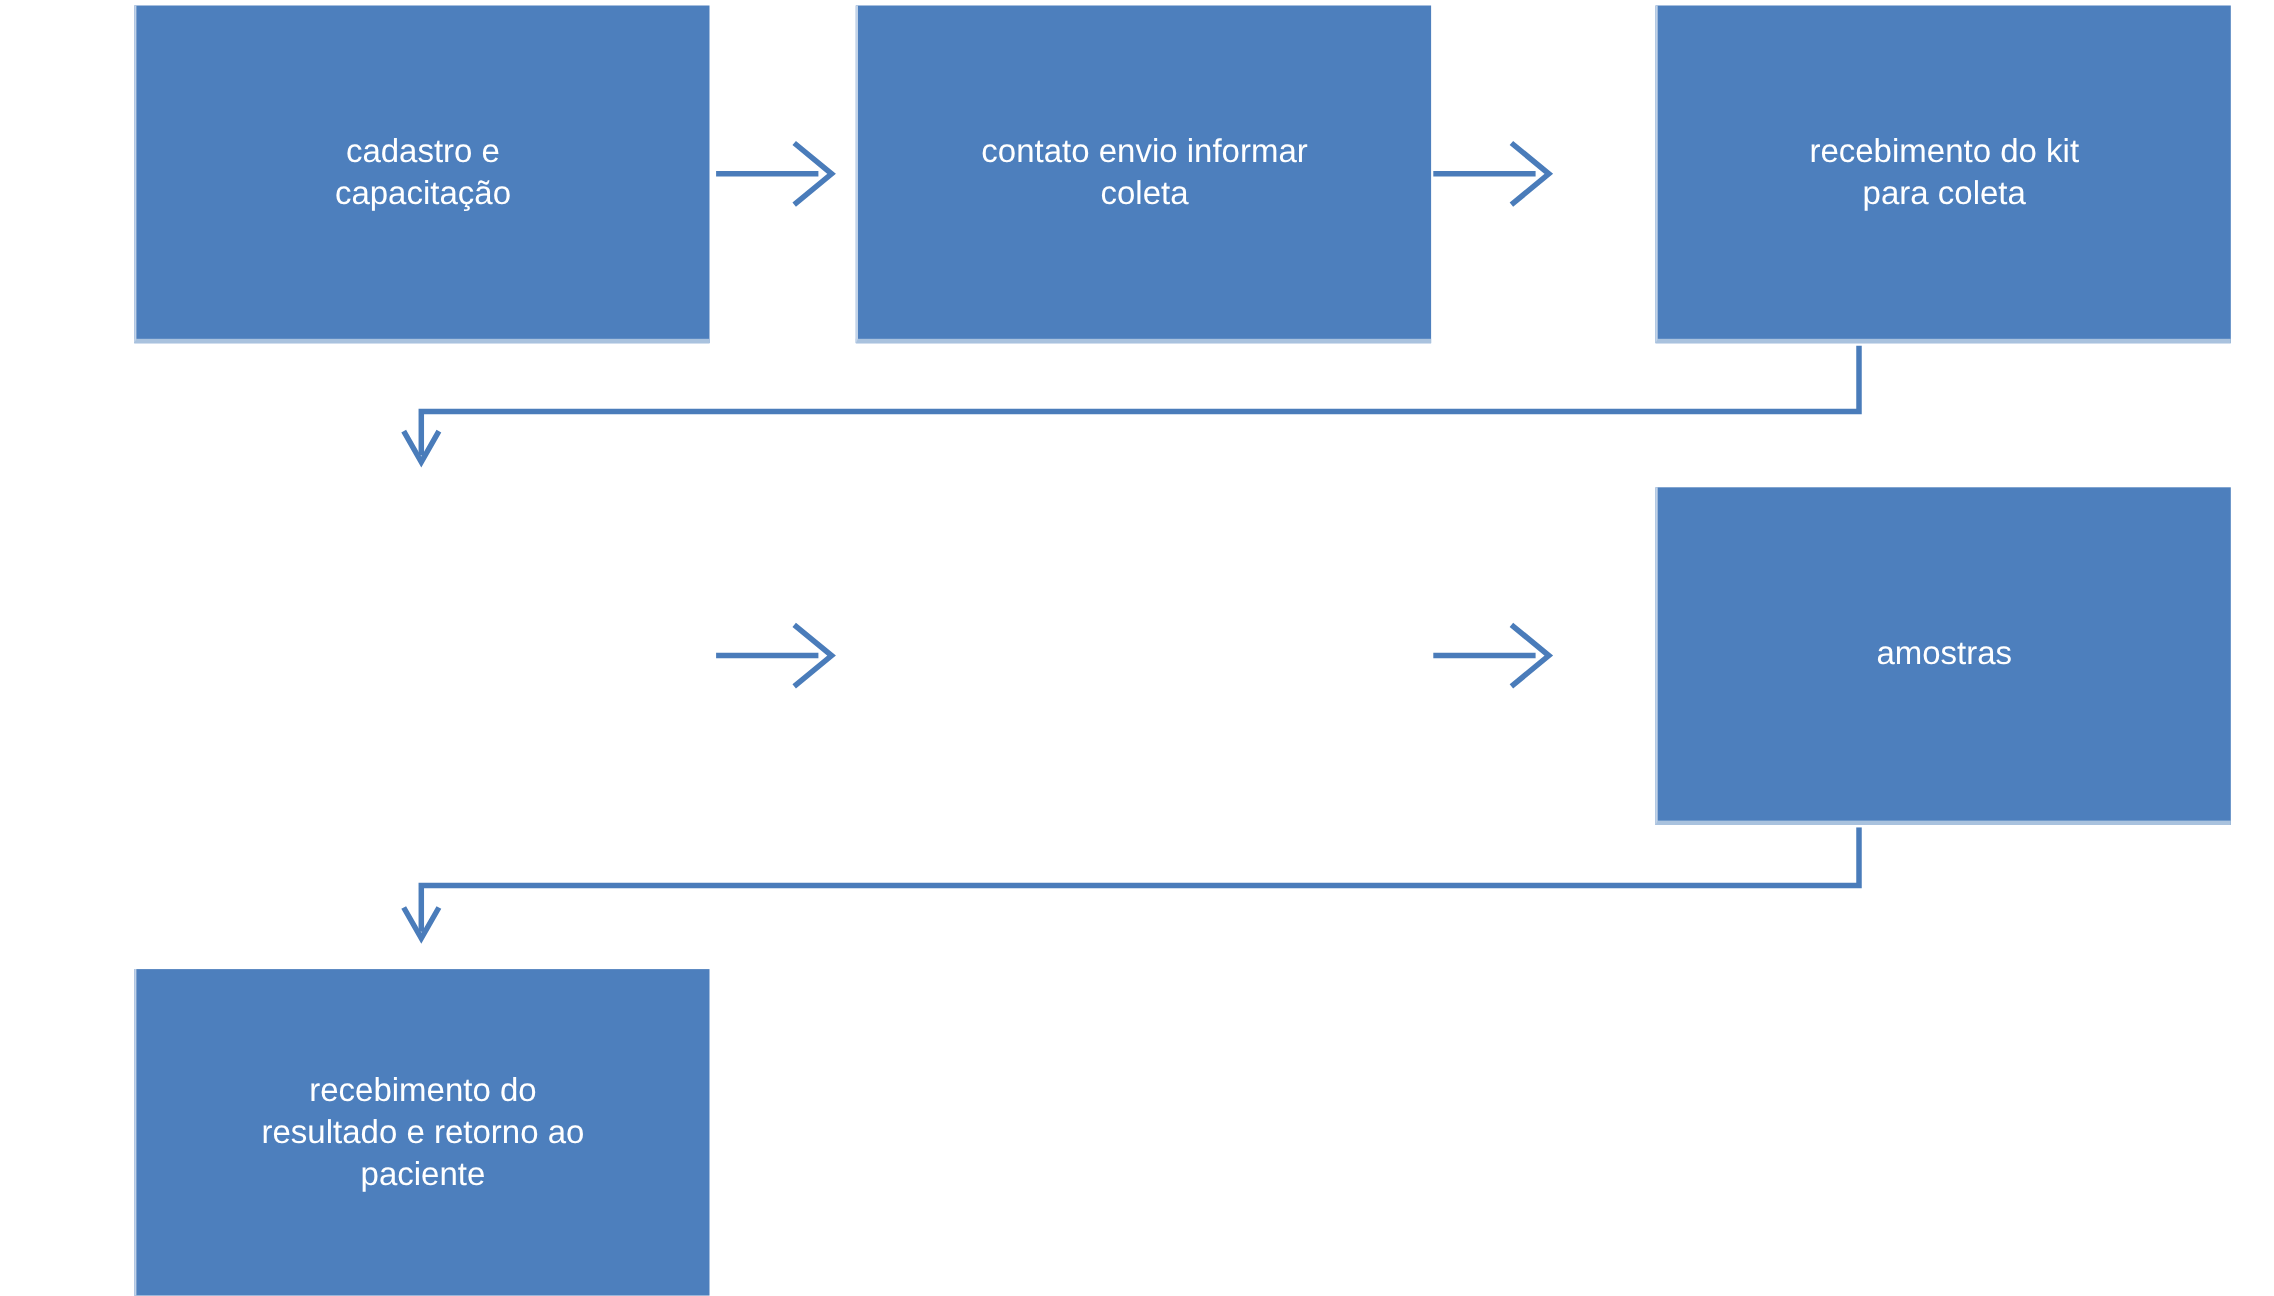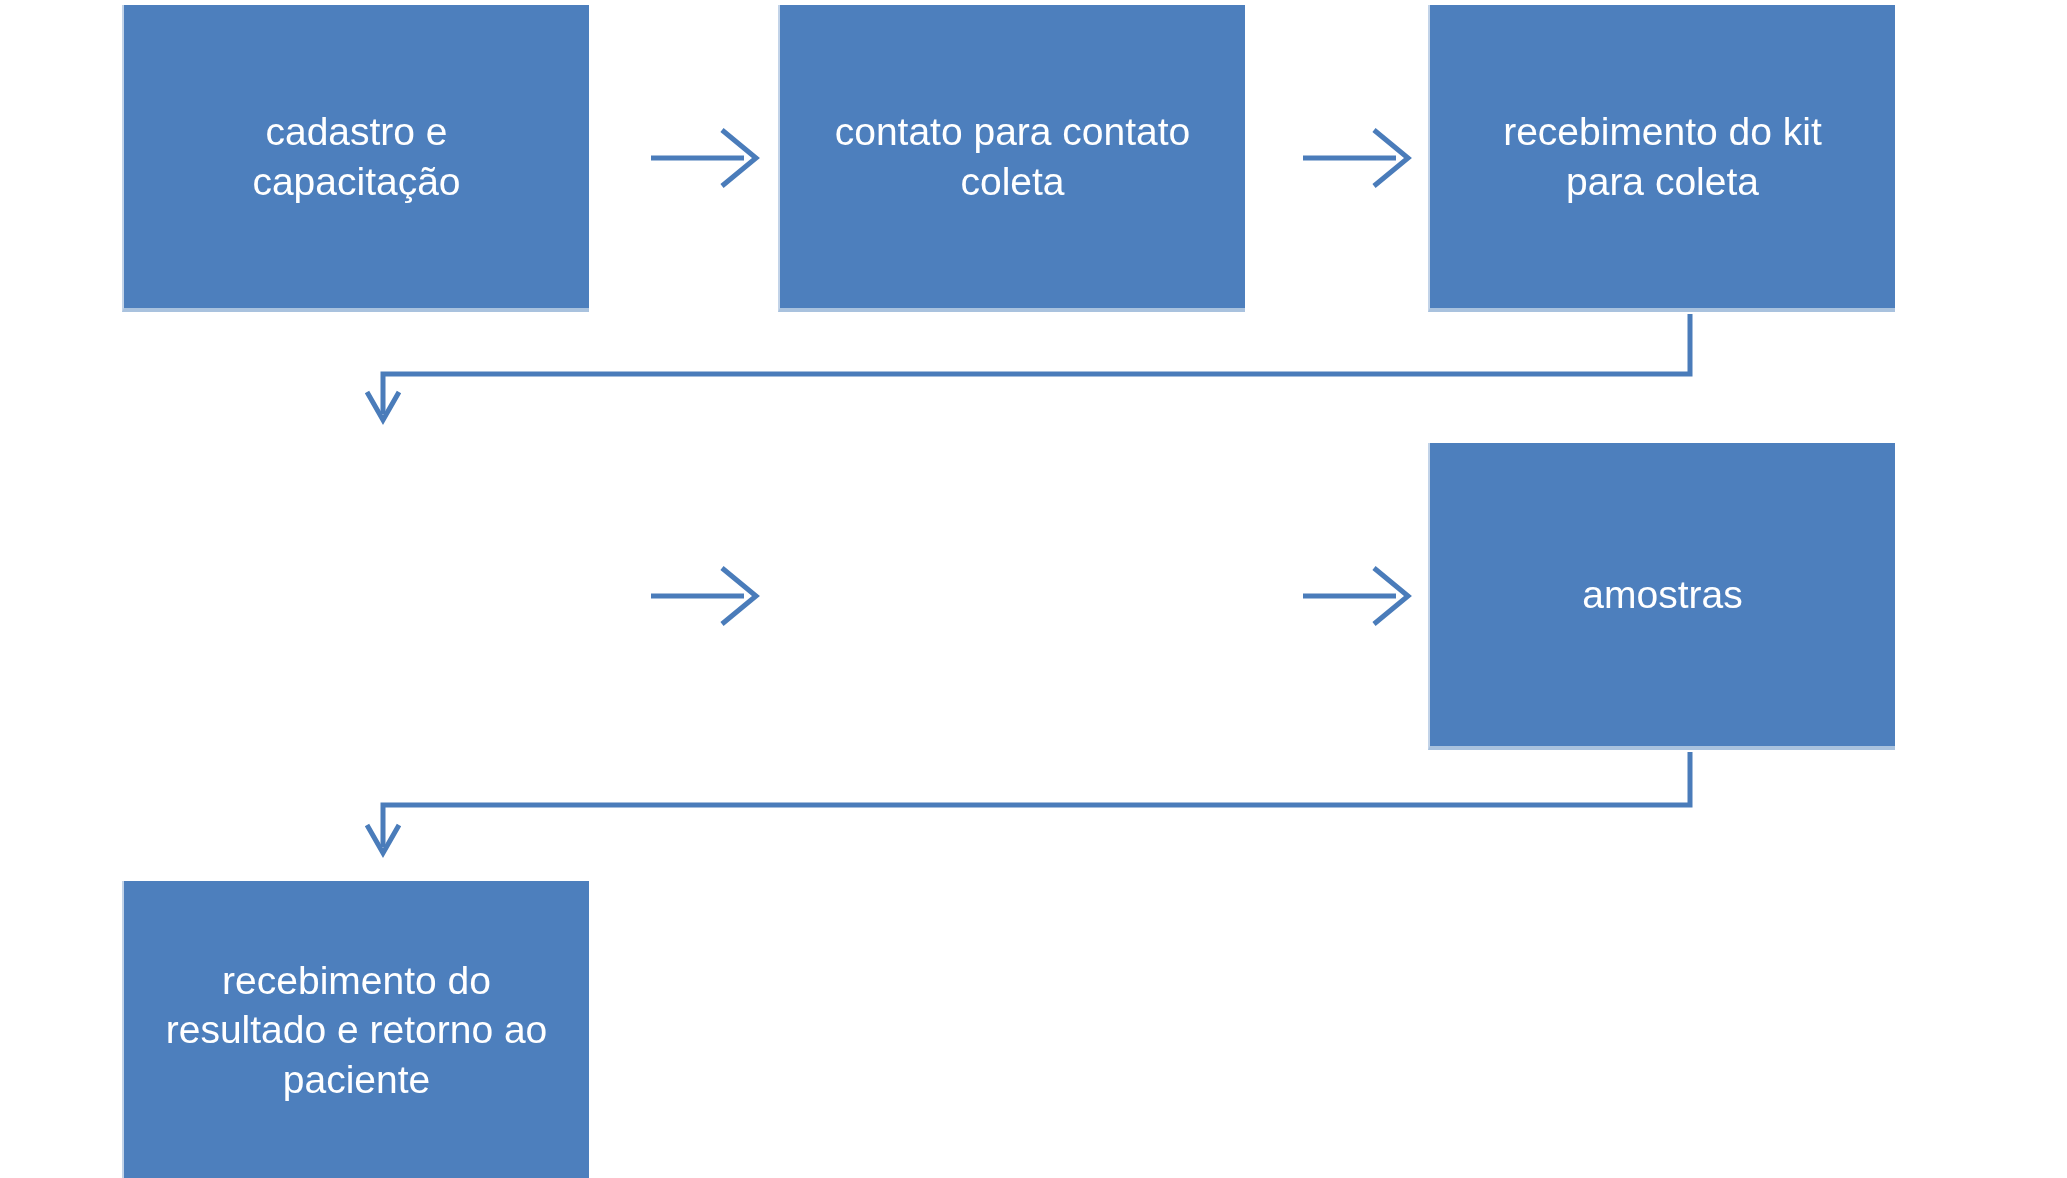--- a/index.html
+++ b/index.html
@@ -11,54 +11,54 @@
     position: relative;
     width: 2067px;
     height: 1178px;
     background: var(--canvas-bg, #ffffff);
     overflow: hidden;
     font-family: "Liberation Sans", "DejaVu Sans", sans-serif;
   }
   .box {
     position: absolute;
     box-sizing: border-box;
-    width: 467px;
+    width: 523px;
     height: 307px;
     background: var(--box-fill, #4d7fbd);
     border-left: 2px solid var(--box-edge, #c2d3e8);
     border-bottom: 4px solid var(--box-bottom-edge, #a9c2de);
     color: var(--text-color, #ffffff);
-    font-size: 39px;
+    font-size: 30px;
     line-height: 1.26;
     text-align: center;
     white-space: pre-line;
     display: flex;
     align-items: center;
     justify-content: center;
     padding: 0 10px;
   }
   .box.r1 { top: 5px; }
   .box.r2 { top: 443px; }
   .box.r3 { top: 881px; height: 302px; }
   .box.c1 { left: 122px; }
   .box.c2 { left: 778px; }
-  .box.c3 { left: 1428px; }
+  .box.c3 { left: 1505px; }
   .arrow {
     position: absolute;
   }
   svg { display: block; }
 </style>
 </head>
 <body>
 
 <div class="canvas">
 
   <div class="box r1 c1">cadastro e
 capacitação</div>
-  <div class="box r1 c2">contato para contato
+  <div class="box r1 c2">contato envio informar
 coleta</div>
   <div class="box r1 c3">recebimento do kit
 para coleta</div>
 
   <div class="box r2 c3">amostras</div>
 
   <div class="box r3 c1">recebimento do
 resultado e retorno ao
 paciente</div>
 

